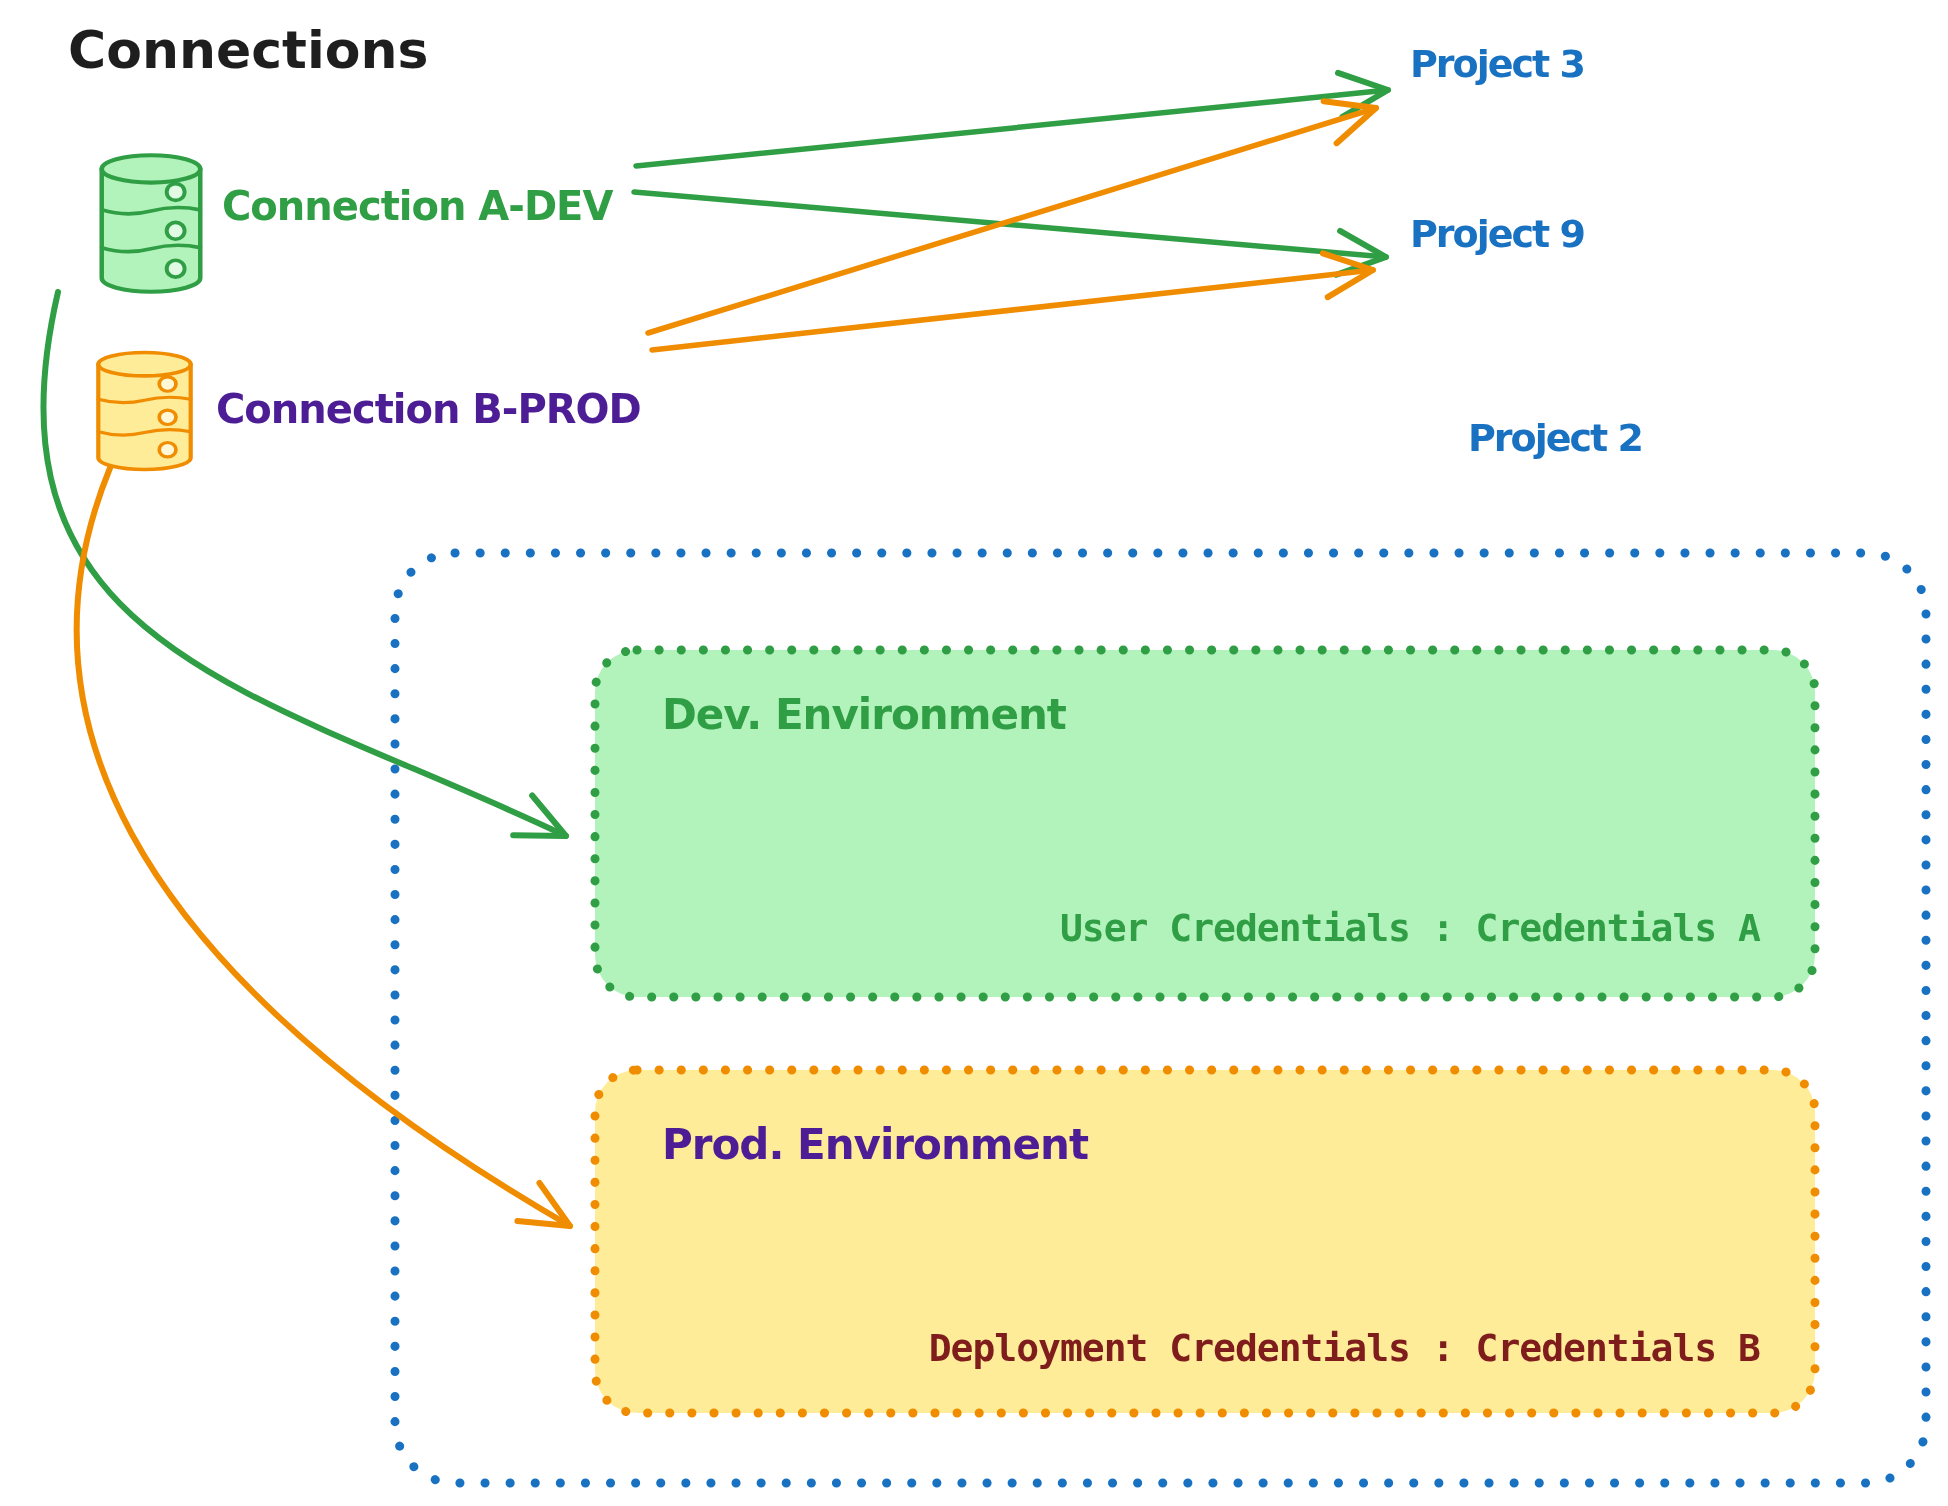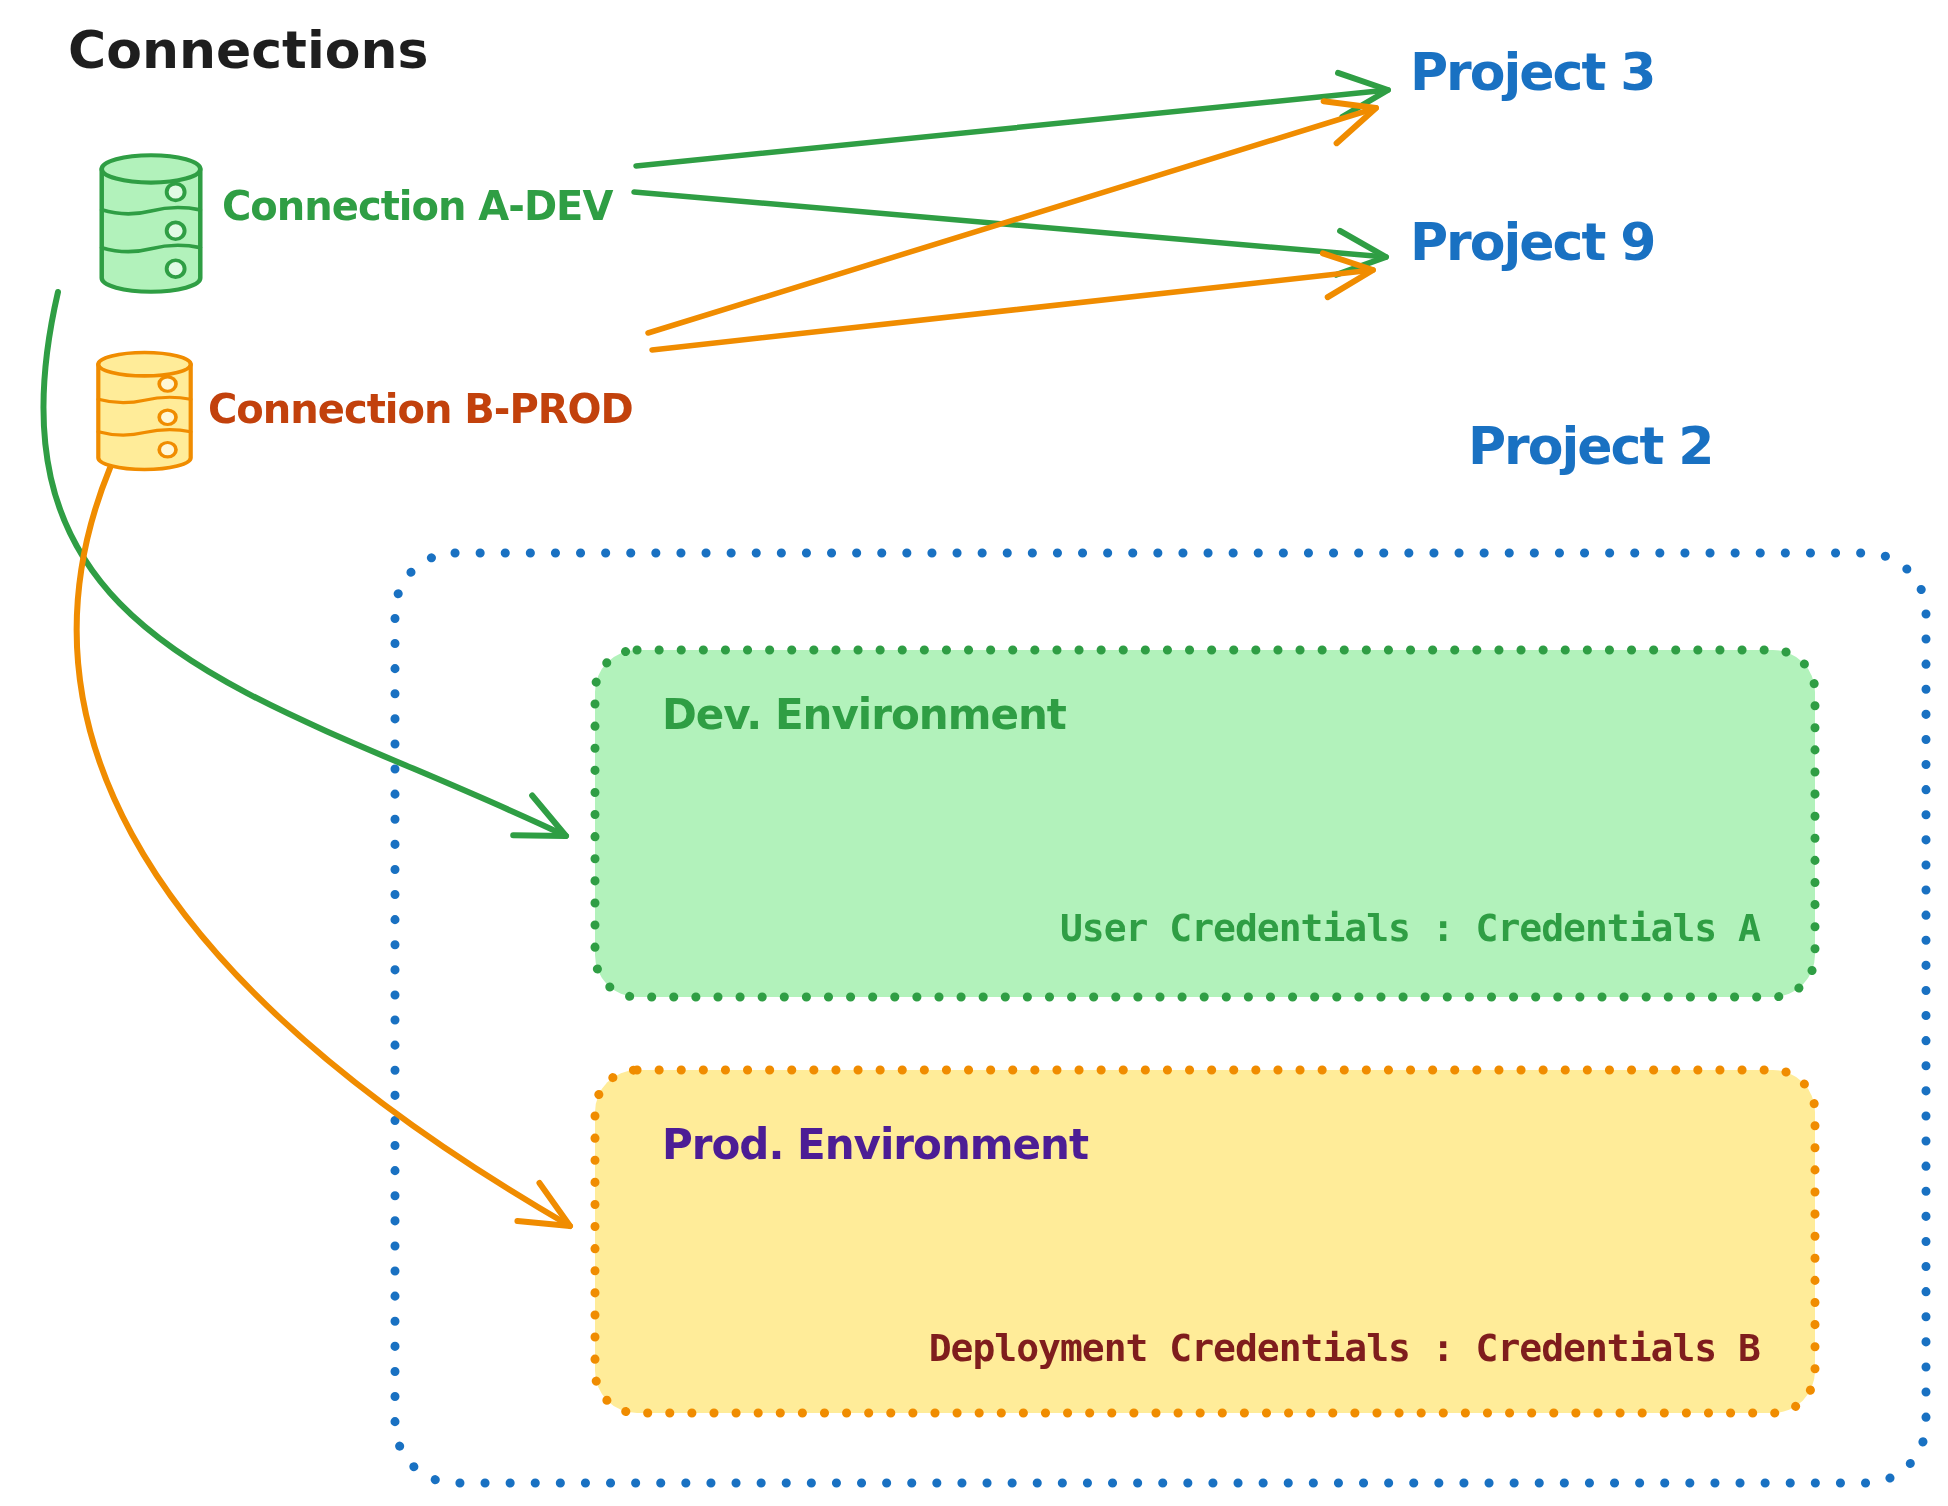--- a/index.html
+++ b/index.html
@@ -8,22 +8,22 @@
     width:1948px;height:1506px;
     background:#ffffff;
     overflow:hidden;
     font-family:"DejaVu Sans", sans-serif;
   }
   svg.layer{position:absolute;left:0;top:0;}
   .label{position:absolute;white-space:nowrap;font-weight:700;}
   .title-label{left:68px;top:20px;font-size:52px;color:#1e1e1e;letter-spacing:0;}
   .conn-label{font-size:40px;letter-spacing:-1px;}
   .conn-a-label{left:222px;top:183px;color:#2f9e44;}
-  .conn-b-label{left:208px;top:386px;color:#c2410c;}
-  .project-label{font-size:52px;color:#1971c2;letter-spacing:-2px;}
+  .conn-b-label{left:216px;top:386px;color:#4c1d95;}
+  .project-label{font-size:38px;color:#1971c2;letter-spacing:-2px;}
   .project-3-label{left:1410px;top:42px;}
   .project-2-label{left:1410px;top:212px;}
   .project-1-label{left:1468px;top:416px;}
   .env-title{font-size:42px;letter-spacing:-1px;}
   .dev-env-title{left:662px;top:690px;color:#2f9e44;}
   .prod-env-title{left:662px;top:1120px;color:#4c1d95;}
   .cred-label{
     font-family:"DejaVu Sans Mono", monospace;
     font-size:38px;font-weight:700;
     left:695px;width:1065px;text-align:right;letter-spacing:-1px;

